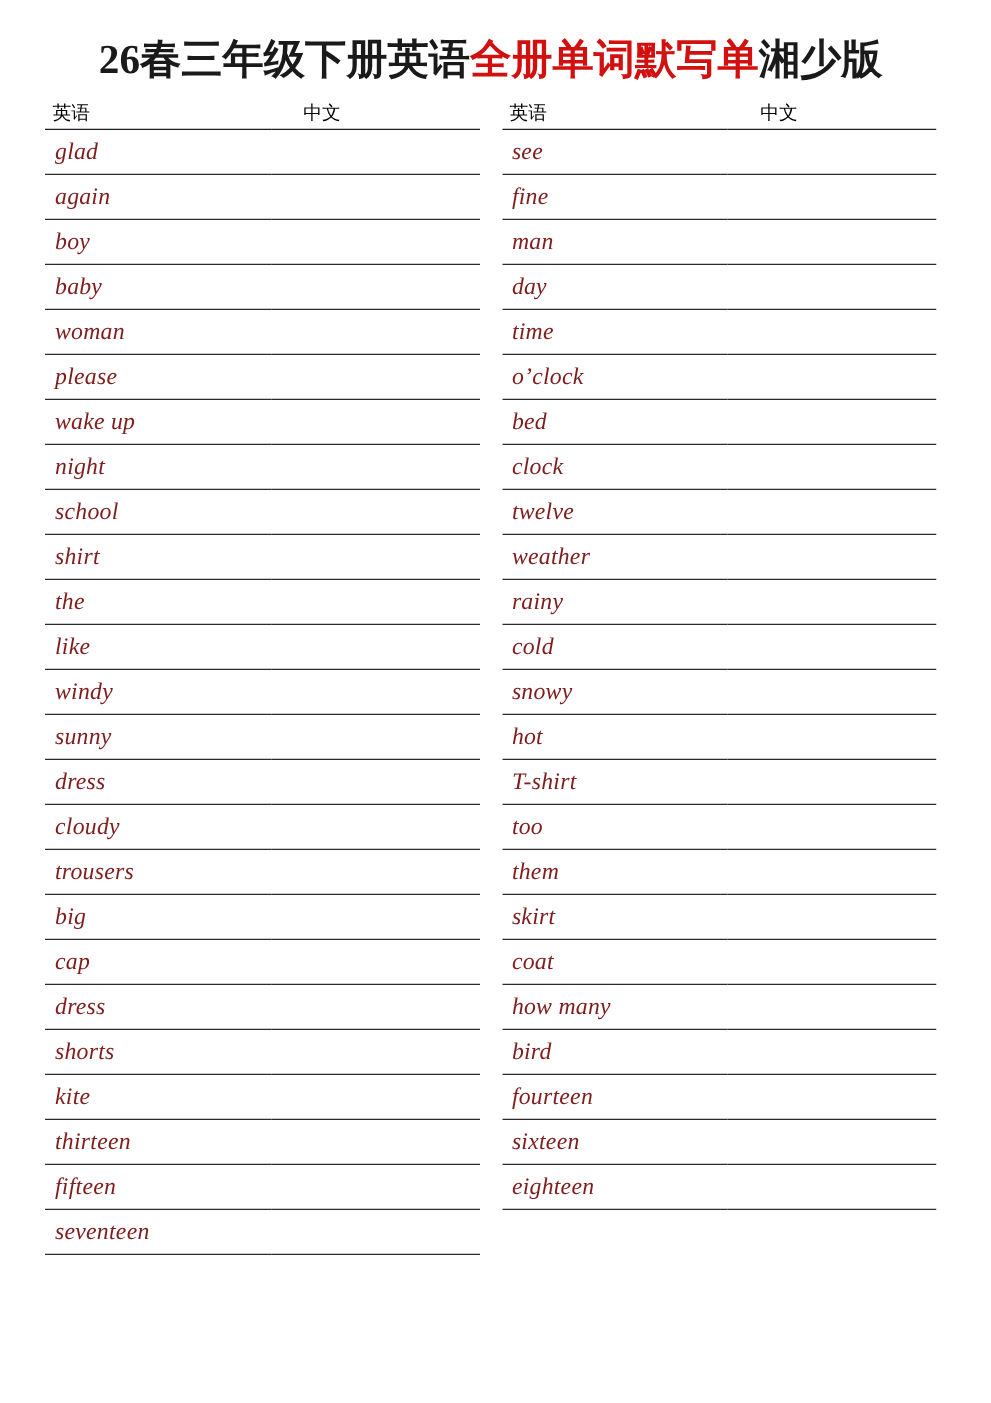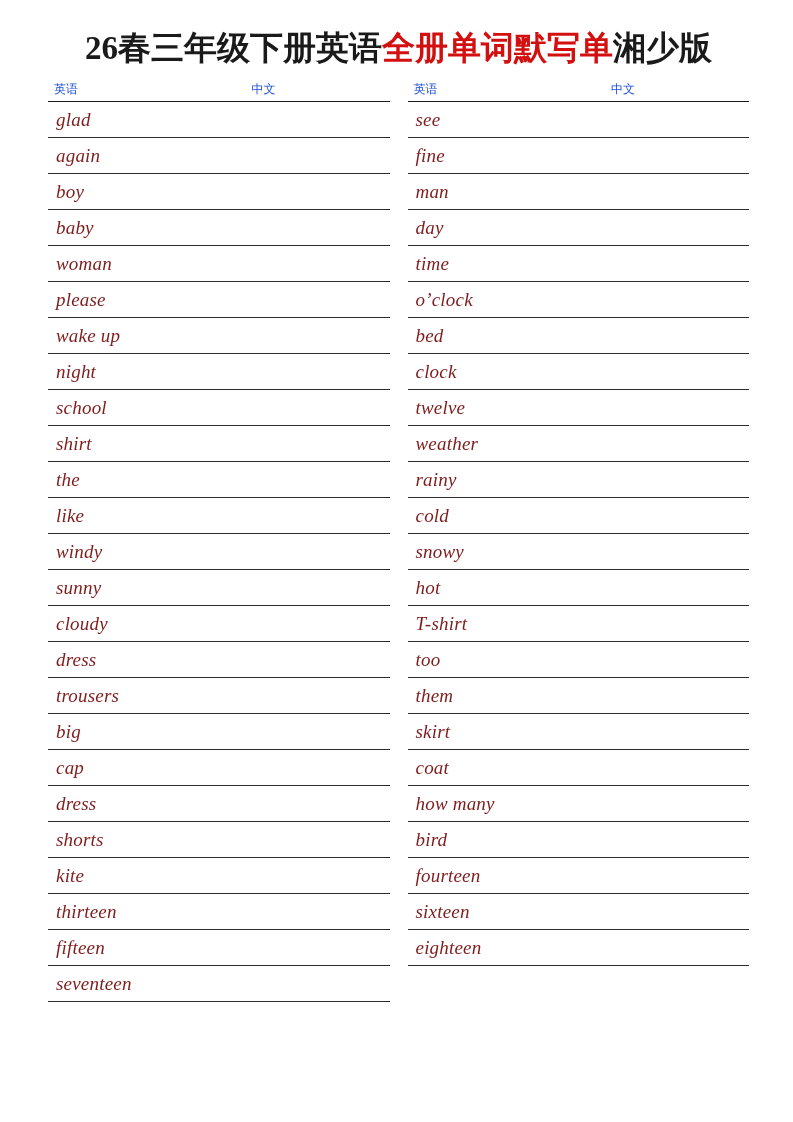--- a/index.html
+++ b/index.html
@@ -12,21 +12,21 @@
     height: 1122px;
     font-family: "Liberation Sans", sans-serif;
     color: #1a1a1a;
     overflow: hidden;
   }
   .page {
     position: relative;
     width: 793px;
     height: 1122px;
     box-sizing: border-box;
-    padding: 24px 36px 0 40px;
+    padding: 24px 36px 0 28px;
     border-radius: 28px;
   }
   .doc-title {
     font-family: "Liberation Serif", serif;
     font-size: 33px;
     font-weight: bold;
     letter-spacing: 0px;
     text-align: center;
     line-height: 1.25;
     white-space: nowrap;
@@ -46,23 +46,23 @@
   }
   table.wordlist {
     width: 100%;
     border-collapse: collapse;
     table-layout: fixed;
   }
   table.wordlist col.en { width: 52%; }
   table.wordlist col.zh { width: 48%; }
   table.wordlist thead th {
     font-family: "Liberation Serif", serif;
-    font-size: 12px;
+    font-size: 15px;
     font-weight: normal;
-    color: #1d4ed8;
+    color: #000000;
     text-align: left;
     padding: 0 0 3px 6px;
     border-bottom: 1.6px solid #1a1a1a;
     white-space: nowrap;
   }
   table.wordlist thead th.zh {
     padding-left: 26px;
   }
   table.wordlist tbody td {
     height: 35px;
@@ -188,27 +188,27 @@
                 <span class="blank"></span>
               </td>
             </tr>
           <tr>
               <td class="en-cell"><span class="word">sunny</span></td>
               <td class="zh-cell">
                 <span class="blank"></span>
               </td>
             </tr>
           <tr>
+              <td class="en-cell"><span class="word">dress</span></td>
+              <td class="zh-cell">
+                <span class="blank"></span>
+              </td>
+            </tr>
+          <tr>
               <td class="en-cell"><span class="word">cloudy</span></td>
-              <td class="zh-cell">
-                <span class="blank"></span>
-              </td>
-            </tr>
-          <tr>
-              <td class="en-cell"><span class="word">dress</span></td>
               <td class="zh-cell">
                 <span class="blank"></span>
               </td>
             </tr>
           <tr>
               <td class="en-cell"><span class="word">trousers</span></td>
               <td class="zh-cell">
                 <span class="blank"></span>
               </td>
             </tr>

